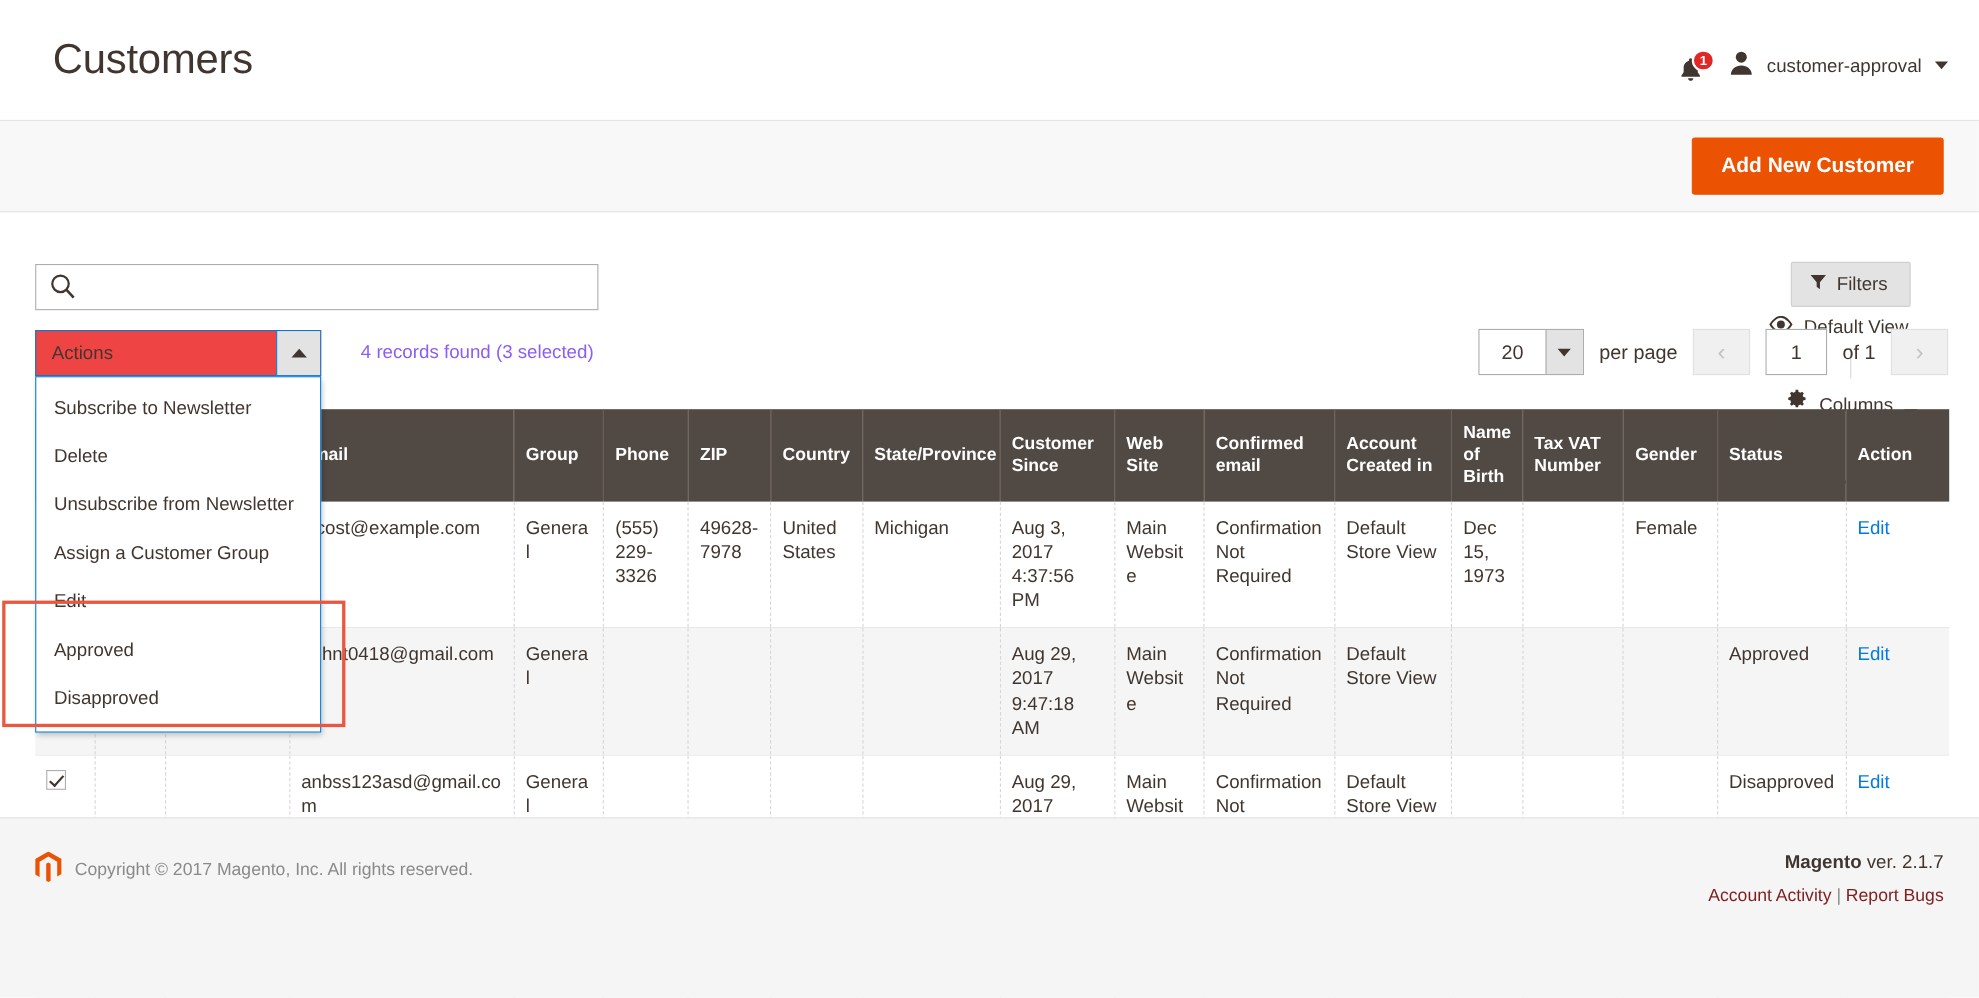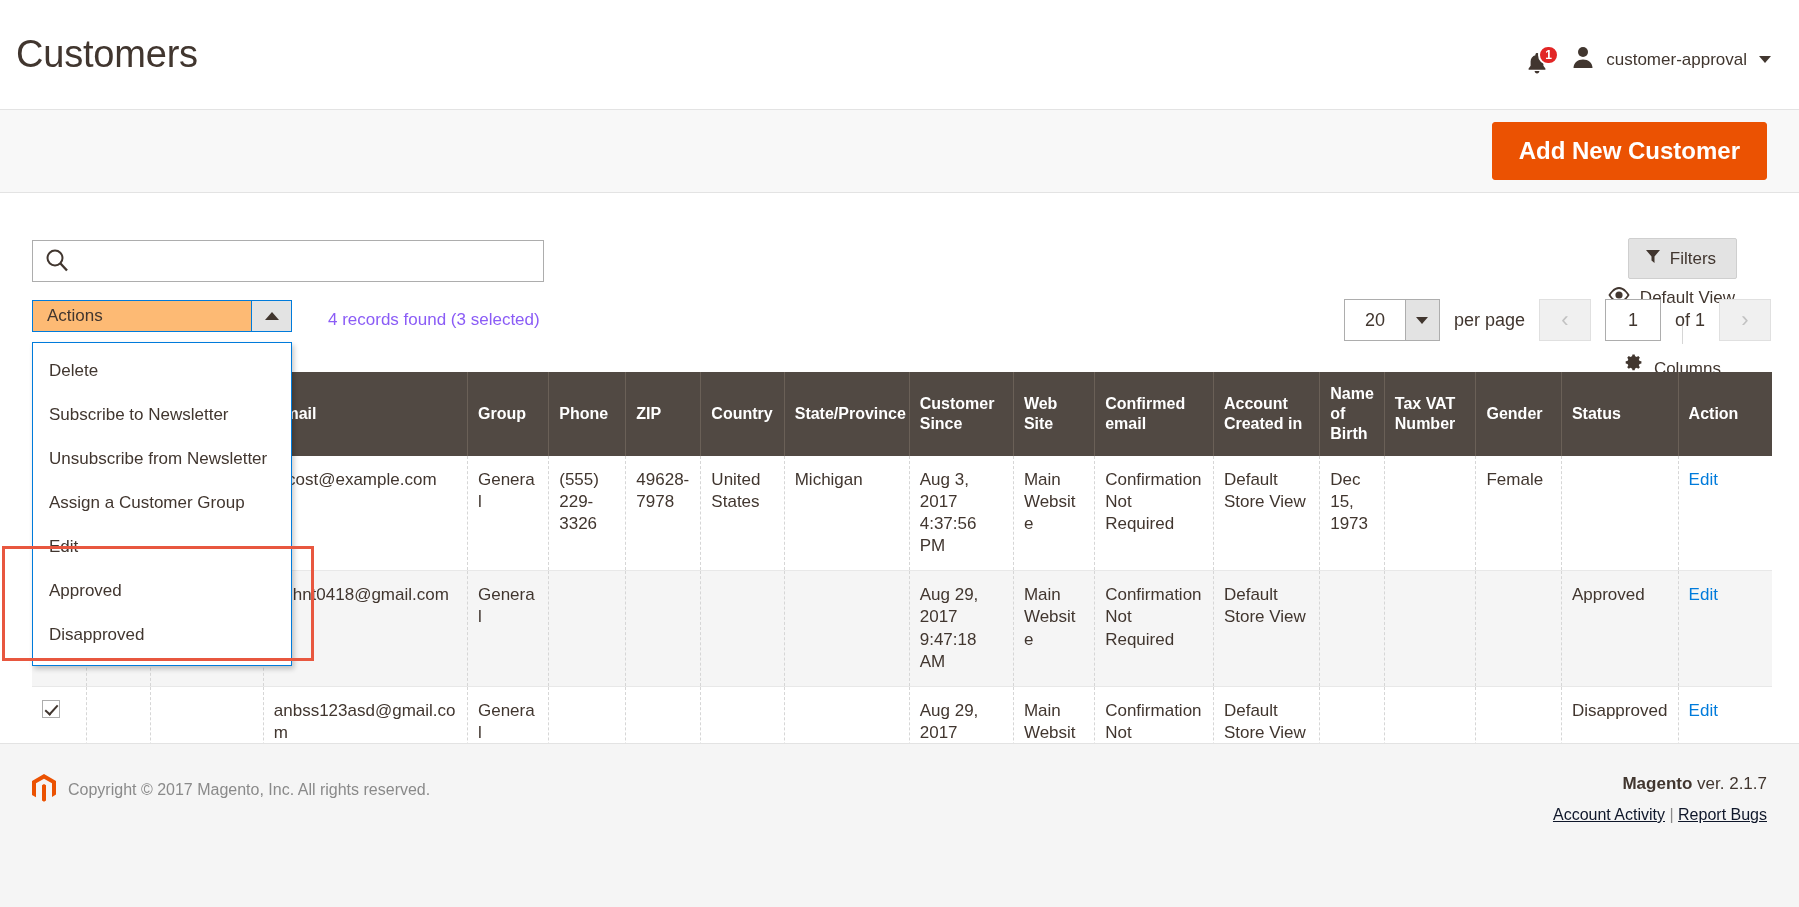--- a/index.html
+++ b/index.html
@@ -10,21 +10,21 @@
     font-family: "Liberation Sans", sans-serif;
     color: #333333;
     overflow: hidden;
   }
   .page { position: relative; width: 1799px; height: 907px; background:#fff; }
 
   
   .page-header {
     position: relative;
     height: 110px;
-    padding: 0 16px;
+    padding: 0 48px;
     display: flex;
     align-items: center;
     border-bottom: 1px solid #e3e3e3;
   }
   .page-title {
     font-size: 38px;
     font-weight: 400;
     color: #41362f;
     letter-spacing: -0.2px;
   }
@@ -72,21 +72,21 @@
     display: flex;
     align-items: center;
     justify-content: flex-end;
     padding: 0 32px;
   }
   .btn-primary {
     background: #eb5202;
     color: #fff;
     border: 1px solid #eb5202;
     border-radius: 3px;
-    font-size: 24px;
+    font-size: 19px;
     font-weight: bold;
     padding: 14px 26px;
     cursor: pointer;
     font-family: "Liberation Sans", sans-serif;
   }
   .search-box {
     position: absolute;
     left: 32px; top: 240px;
     width: 512px; height: 42px;
     border: 1px solid #adadad;
@@ -140,23 +140,23 @@
   
   .actions-row {
     position: absolute;
     left: 0; top: 300px;
     width: 100%;
     height: 46px;
   }
   .actions-select {
     position: absolute;
     left: 32px; top: 0;
-    width: 260px; height: 32px;
+    width: 260px; height: 42px;
     border: 1px solid #007bdb;
-    background: #fdba74;
+    background: #ef4444;
     display: flex; align-items: center;
     cursor: pointer;
     z-index: 40;
   }
   .actions-label {
     flex: 1; padding-left: 14px;
     font-size: 17px; color: #41362f;
   }
   .actions-toggle {
     width: 40px; height: 100%;
@@ -337,21 +337,21 @@
     display: flex; align-items: center; gap: 12px;
   }
   .footer-right {
     position: absolute;
     right: 32px; top: 30px;
     text-align: right;
   }
   .mage-ver { font-size: 17px; color: #41362f; }
   .mage-ver b { font-weight: bold; margin-top: 23px; }
   .footer-links { margin-top: 12px; font-size: 16px; color: #8a8a8a; }
-  .footer-links a { color: #0f172a; text-decoration: underline; cursor: pointer; }
+  .footer-links a { color: #7f1d1d; cursor: pointer; }
 </style>
 </head>
 <body>
 
 <div class="page">
 
   <div class="page-header">
     <div class="page-title">Customers</div>
 
     <div class="header-right">
@@ -594,22 +594,22 @@
             <td></td>
             <td>Approved</td>
             <td><a class="link-edit">Edit</a></td>
           </tr>
         </tbody>
     </table>
   </div>
 
   <div class="actions-dropdown">
     <div id="dd-list">
+        <div class="dd-item">Subscribe to Newsletter</div>
         <div class="dd-item">Delete</div>
-        <div class="dd-item">Subscribe to Newsletter</div>
         <div class="dd-item">Unsubscribe from Newsletter</div>
         <div class="dd-item">Assign a Customer Group</div>
         <div class="dd-item">Edit</div>
         <div class="dd-item">Approved</div>
         <div class="dd-item">Disapproved</div>
       </div>
   </div>
 
   <div class="annotation-box"></div>
 

